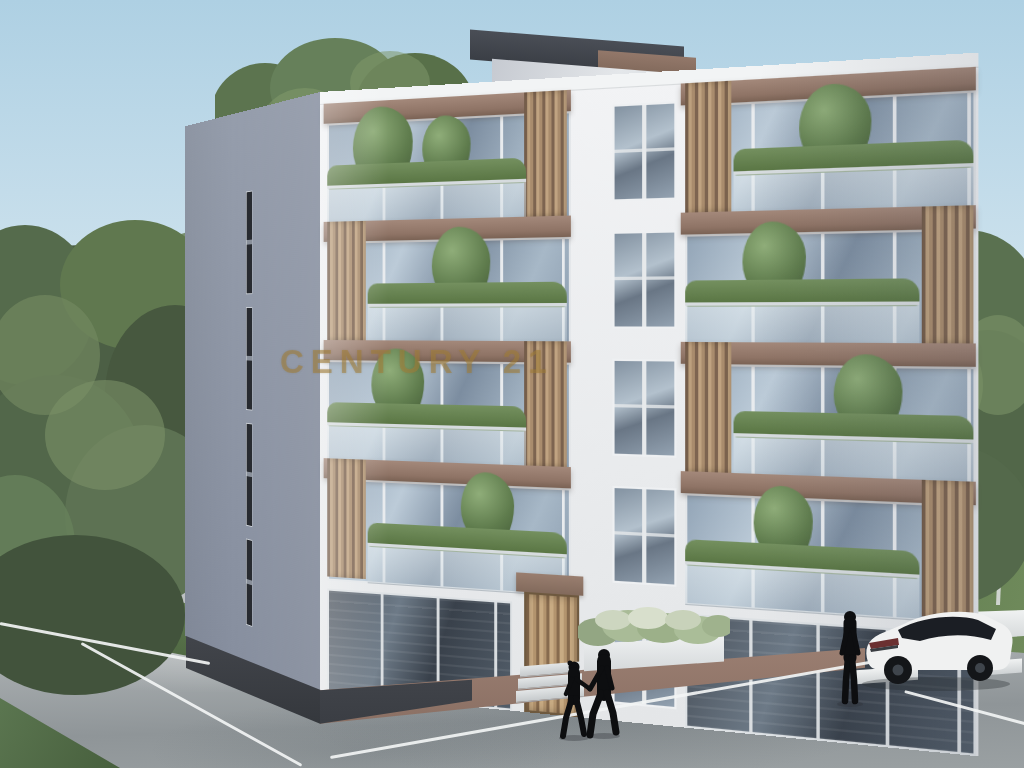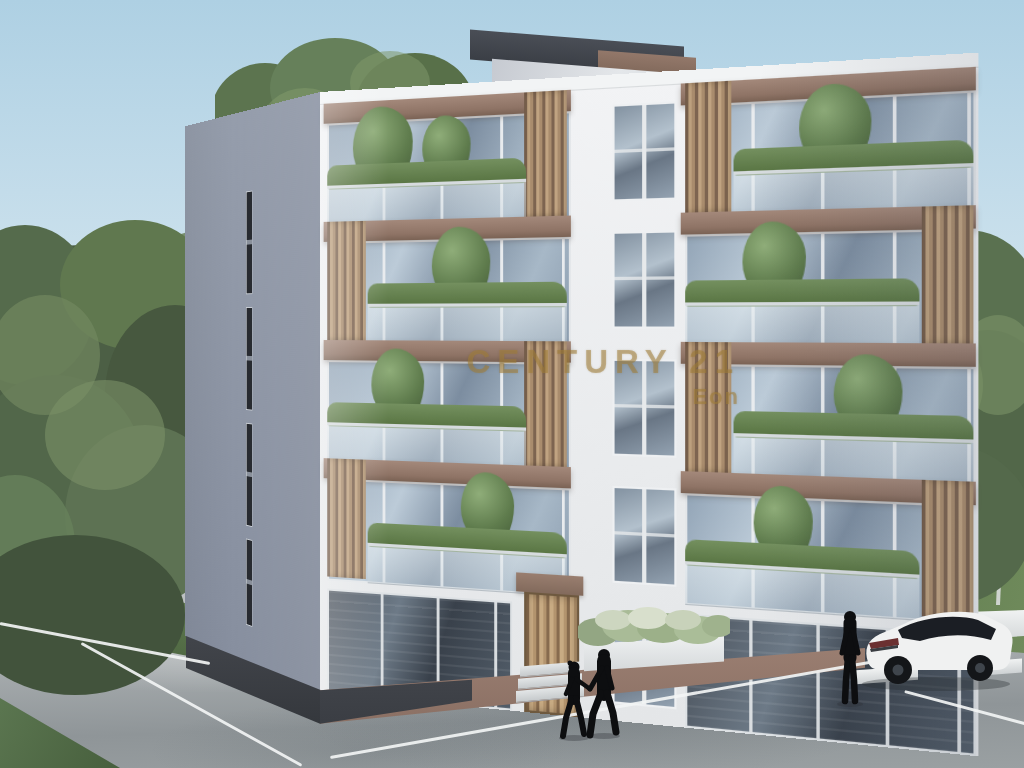--- a/index.html
+++ b/index.html
@@ -64,21 +64,21 @@
     background:linear-gradient(105deg,#c6cad1,#e4e7ea 60%,#d6dade)}
   .plinthS{left:186px;top:628px;width:136px;height:100px;background:linear-gradient(180deg,#43464c,#34373c);
     clip-path:polygon(0% 8%,99% 62%,99% 96%,0% 40%)}
   .plinthF{left:320px;top:642px;width:545px;height:86px;background:linear-gradient(180deg,#9b7f72,#8a6f63);
     clip-path:polygon(0% 56%,100% 7%,100% 30%,0% 95%)}
   .plinthD{left:320px;top:642px;width:152px;height:86px;background:linear-gradient(180deg,#45484e,#3a3d43);
     clip-path:polygon(0 56%,100% 44%,100% 68%,0 95%)}
   .planter{left:584px;top:636px;width:140px;height:44px;background:linear-gradient(180deg,#eef0f1,#cfd3d5);
     clip-path:polygon(0 18%,100% 0,100% 58%,0 80%)}
   .step{background:linear-gradient(180deg,#e3e6e7,#c6cacc);border-bottom:1px solid #aeb2b4;transform:skewY(-5deg)}
-  .wm{left:280px;top:344px;width:460px;text-align:right;color:rgba(163,128,56,.50);
+  .wm{left:280px;top:344px;width:460px;text-align:left;color:rgba(163,128,56,.50);
     text-shadow:0 0 2px rgba(120,90,40,.25);user-select:none}
   .wm .l1{font-size:33px;font-weight:700;letter-spacing:7px;line-height:1.1}
   .wm .l2{font-size:22px;font-weight:700;letter-spacing:2px;margin-top:4px}
 </style>
 </head>
 <body>
 
 <div class="scene">
 
   <div class="abs sky"></div>
@@ -233,21 +233,20 @@
     <ellipse cx="70" cy="22" rx="20" ry="11" fill="#d8dfcc"></ellipse>
     <ellipse cx="105" cy="24" rx="18" ry="10" fill="#c8d2ba"></ellipse>
     <ellipse cx="140" cy="30" rx="16" ry="11" fill="#9fb28d"></ellipse>
   </svg>
   <div class="abs step" style="left:520px;top:664px;width:60px;height:10px"></div>
   <div class="abs step" style="left:518px;top:676px;width:64px;height:10px"></div>
   <div class="abs step" style="left:516px;top:688px;width:68px;height:11px"></div>
 
   <div class="abs wm">
     <div class="l1">CENTURY 21</div>
-    <div class="l2">Eon</div>
   </div>
 
   <svg class="abs" style="left:852px;top:596px" width="168" height="100" viewBox="0 0 168 100">
     <ellipse cx="84" cy="88" rx="74" ry="7" fill="rgba(40,45,50,.35)"></ellipse>
     <path d="M16 66 C12 54 15 44 28 38 L52 28 C76 15 112 13 132 19 L150 28 C159 33 162 41 160 50 L158 64 C157 70 152 74 145 74 L32 74 C22 74 18 72 16 66 Z" fill="#f0f1f1"></path>
     <path d="M46 34 C70 20 106 18 126 24 L144 33 L139 44 C116 37 90 38 68 45 L50 42 Z" fill="#1b1e24"></path>
     <path d="M17 47 L46 42 L47 49 L19 53 Z" fill="#6b3031"></path>
     <path d="M18 53 L46 49 L46 52 L19 56 Z" fill="#3a3d42"></path>
     <circle cx="46" cy="74" r="14" fill="#141619"></circle>
     <circle cx="46" cy="74" r="5.5" fill="#3f454c"></circle>

